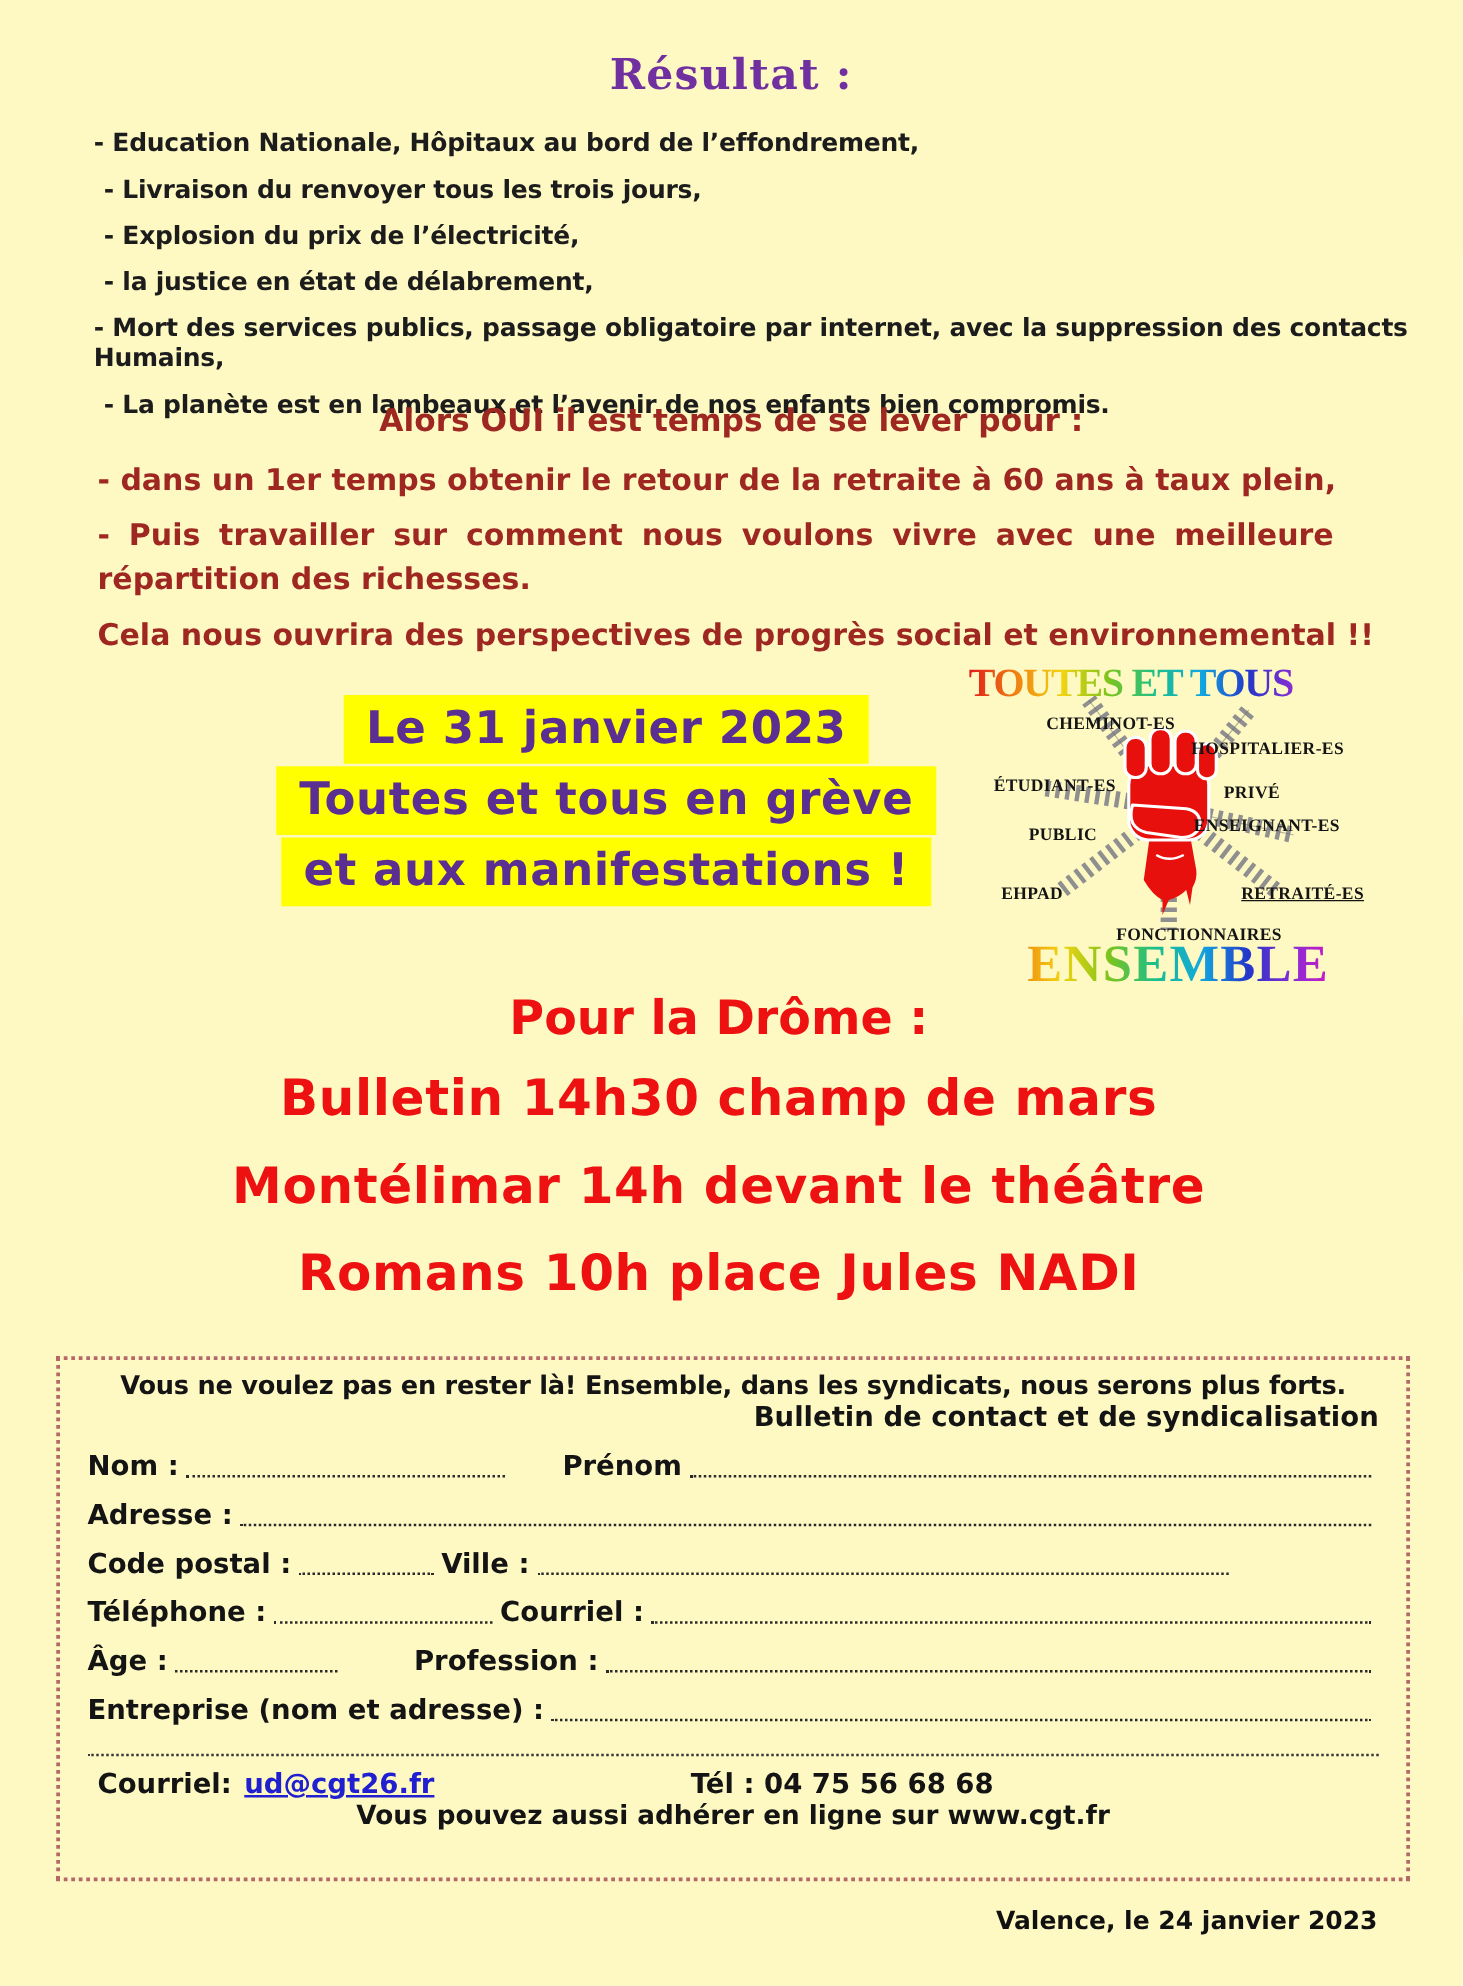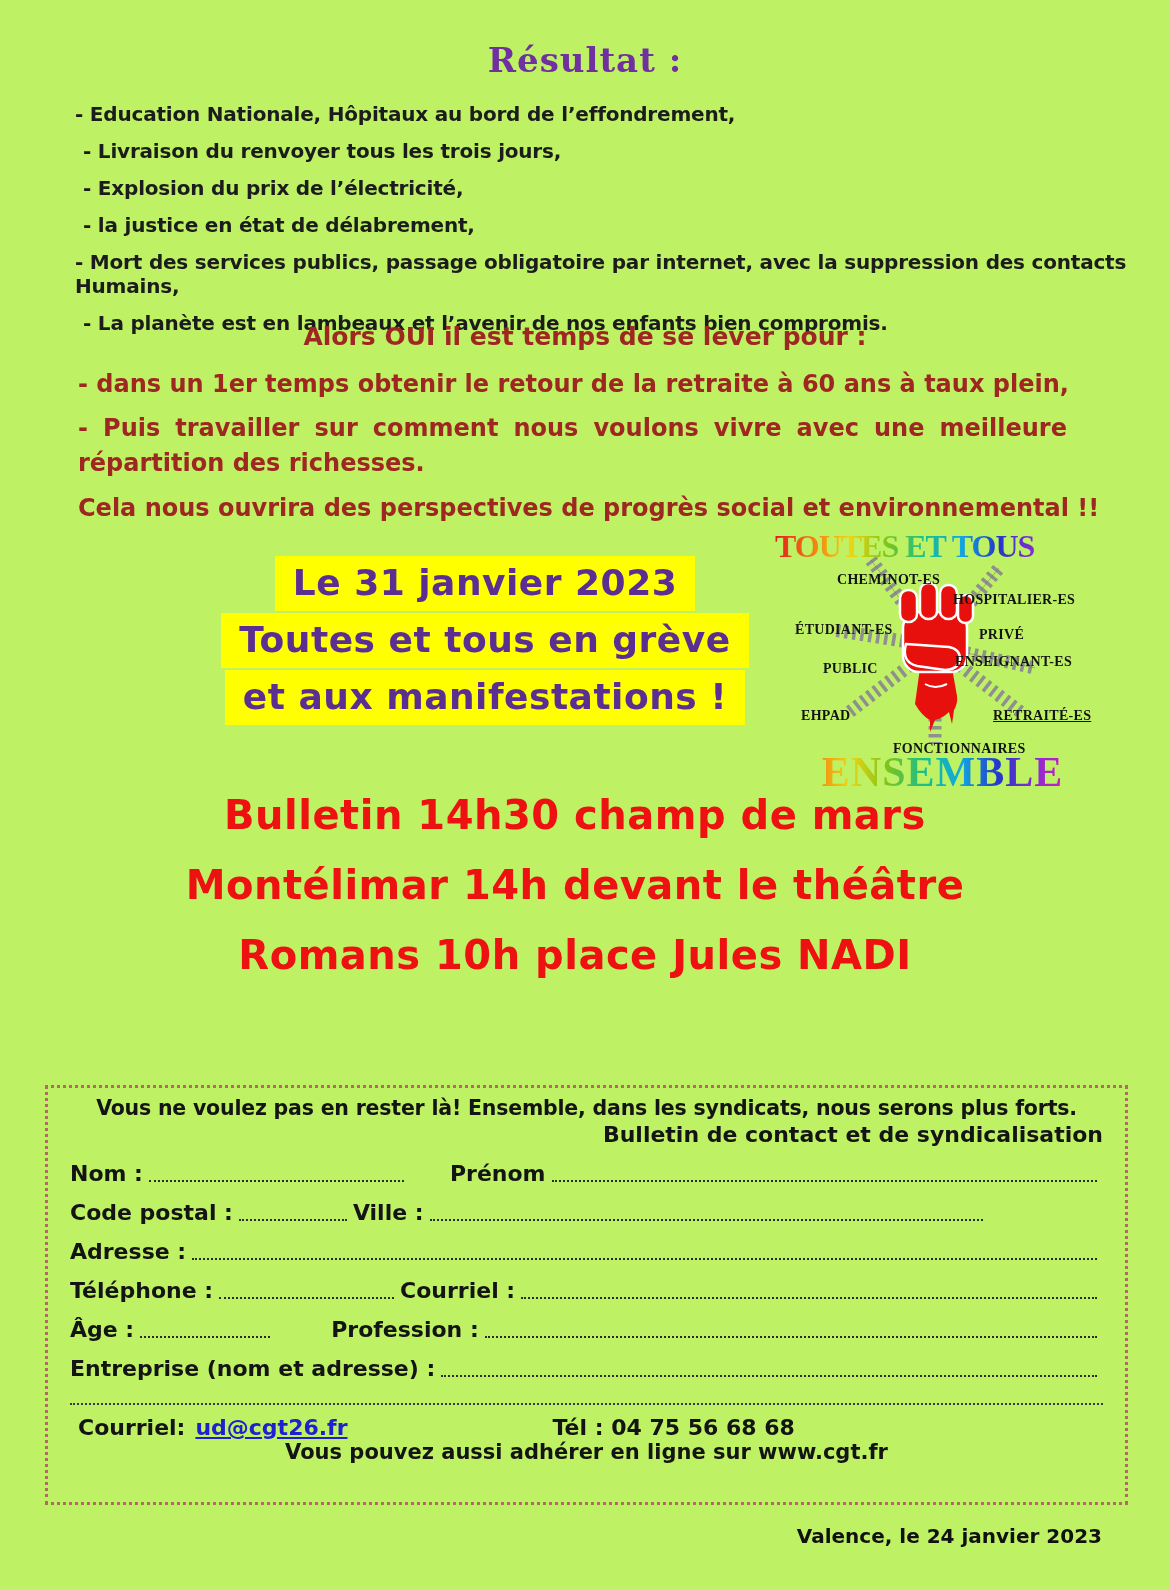--- a/index.html
+++ b/index.html
@@ -1,20 +1,20 @@
 <!DOCTYPE html>
 <html><head>
 <meta charset="utf-8">
 <style>
   * { margin: 0; padding: 0; box-sizing: border-box; }
   html, body { background: #ffffff; }
   body { width: 1170px; height: 1589px; position: relative; overflow: hidden;
          font-family: "DejaVu Sans", sans-serif; color: #1a1a1a; }
 
-  .page { position: absolute; inset: 0; background: #bef264; }
+  .page { position: absolute; inset: 0; background: #fef9c3; }
 
   
   .doc-title { position: absolute; top: 40px; left: 0; width: 100%;
     text-align: center; font-family: "DejaVu Serif", serif;
     font-weight: bold; font-size: 34px; letter-spacing: 1px; color: #7030a0; }
 
   
   .issues { position: absolute; top: 102px; left: 75px; width: 1070px; }
   .issues .issue { font-size: 20px; font-weight: 600; color: #1c1c1c;
     margin-bottom: 13px; letter-spacing: -0.2px; }
@@ -165,49 +165,50 @@
     <span class="logo-label ll-prive">PRIVÉ</span>
     <span class="logo-label ll-enseignant">ENSEIGNANT-ES</span>
     <span class="logo-label ll-public">PUBLIC</span>
     <span class="logo-label ll-ehpad">EHPAD</span>
     <span class="logo-label ll-retraite">RETRAITÉ-ES</span>
     <span class="logo-label ll-fonctionnaires">FONCTIONNAIRES</span>
     <div class="logo-bottom rainbow">ENSEMBLE</div>
   </div>
 
   <div class="drome">
+    <div class="drome-heading">Pour la Drôme :</div>
     <div class="drome-loc">Bulletin 14h30 champ de mars</div>
     <div class="drome-loc">Montélimar 14h devant le théâtre</div>
     <div class="drome-loc">Romans 10h place Jules NADI</div>
   </div>
 
   <div class="form-box">
     <div class="form-intro">Vous ne voulez pas en rester là! Ensemble, dans les syndicats, nous serons plus forts.</div>
     <div class="form-subtitle">Bulletin de contact et de syndicalisation</div>
 
     <div class="frow">
       <span class="flabel">Nom :</span>
       <span class="dots" style="width:255px;"></span>
       <span class="flabel" style="margin-left:40px;">Prénom</span>
+      <span class="dots grow"></span>
+    </div>
+
+    <div class="frow">
+      <span class="flabel">Adresse :</span>
       <span class="dots grow"></span>
     </div>
 
     <div class="frow">
       <span class="flabel">Code postal :</span>
       <span class="dots" style="width:108px;"></span>
       <span class="flabel">Ville :</span>
       <span class="dots grow" style="margin-right:120px;"></span>
     </div>
 
     <div class="frow">
-      <span class="flabel">Adresse :</span>
-      <span class="dots grow"></span>
-    </div>
-
-    <div class="frow">
       <span class="flabel">Téléphone :</span>
       <span class="dots" style="width:175px;"></span>
       <span class="flabel">Courriel :</span>
       <span class="dots grow"></span>
     </div>
 
     <div class="frow">
       <span class="flabel">Âge :</span>
       <span class="dots" style="width:130px;"></span>
       <span class="flabel" style="margin-left:55px;">Profession :</span>

